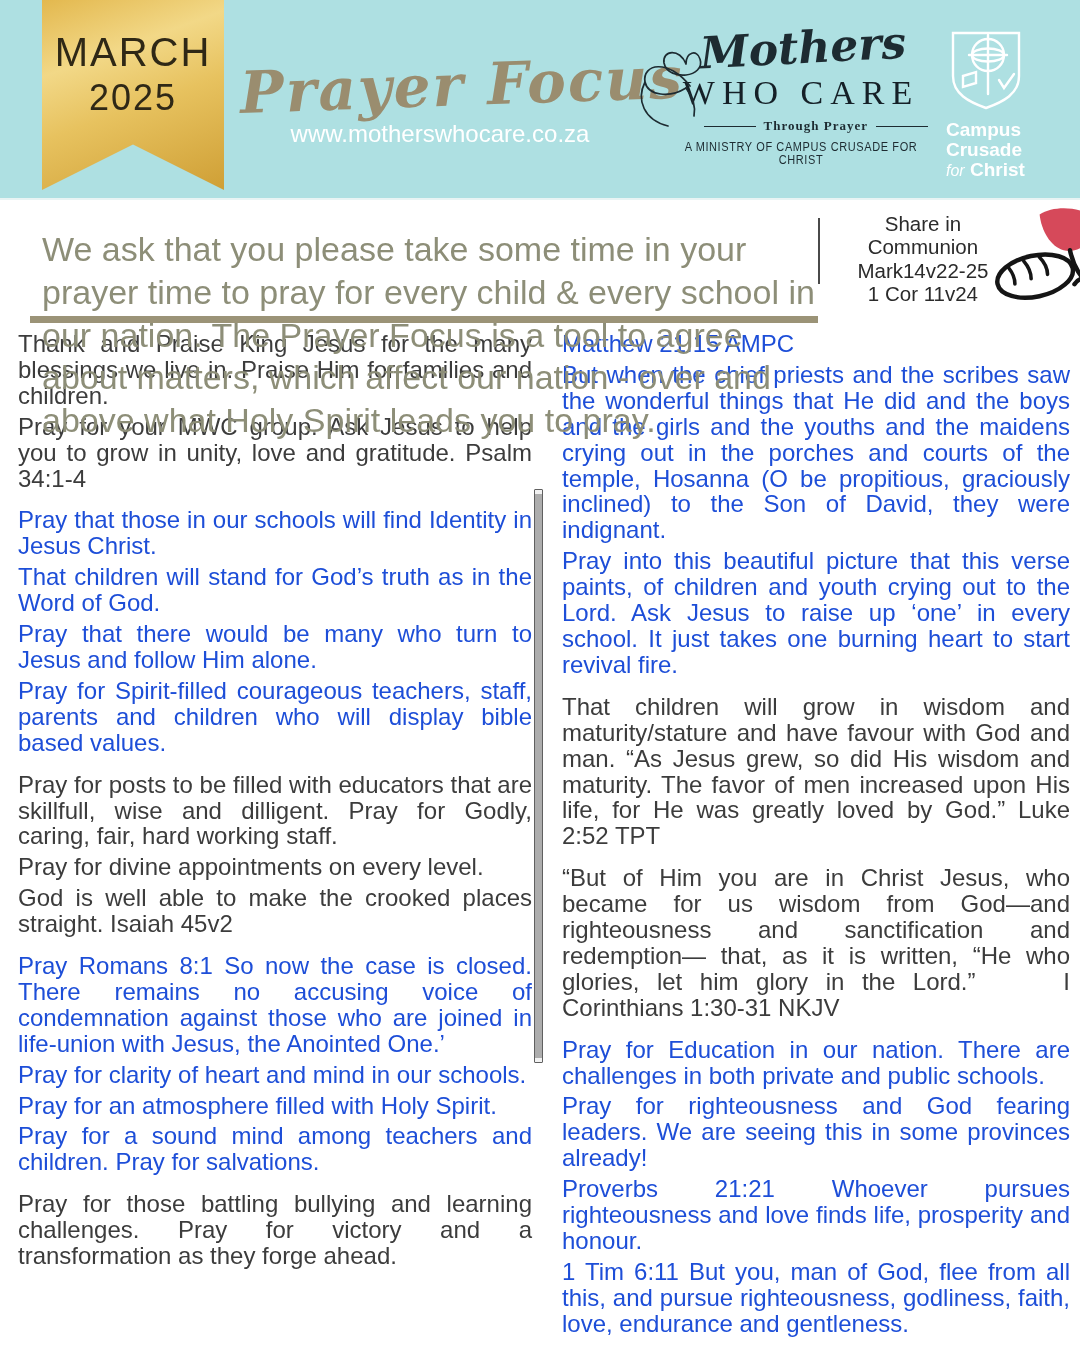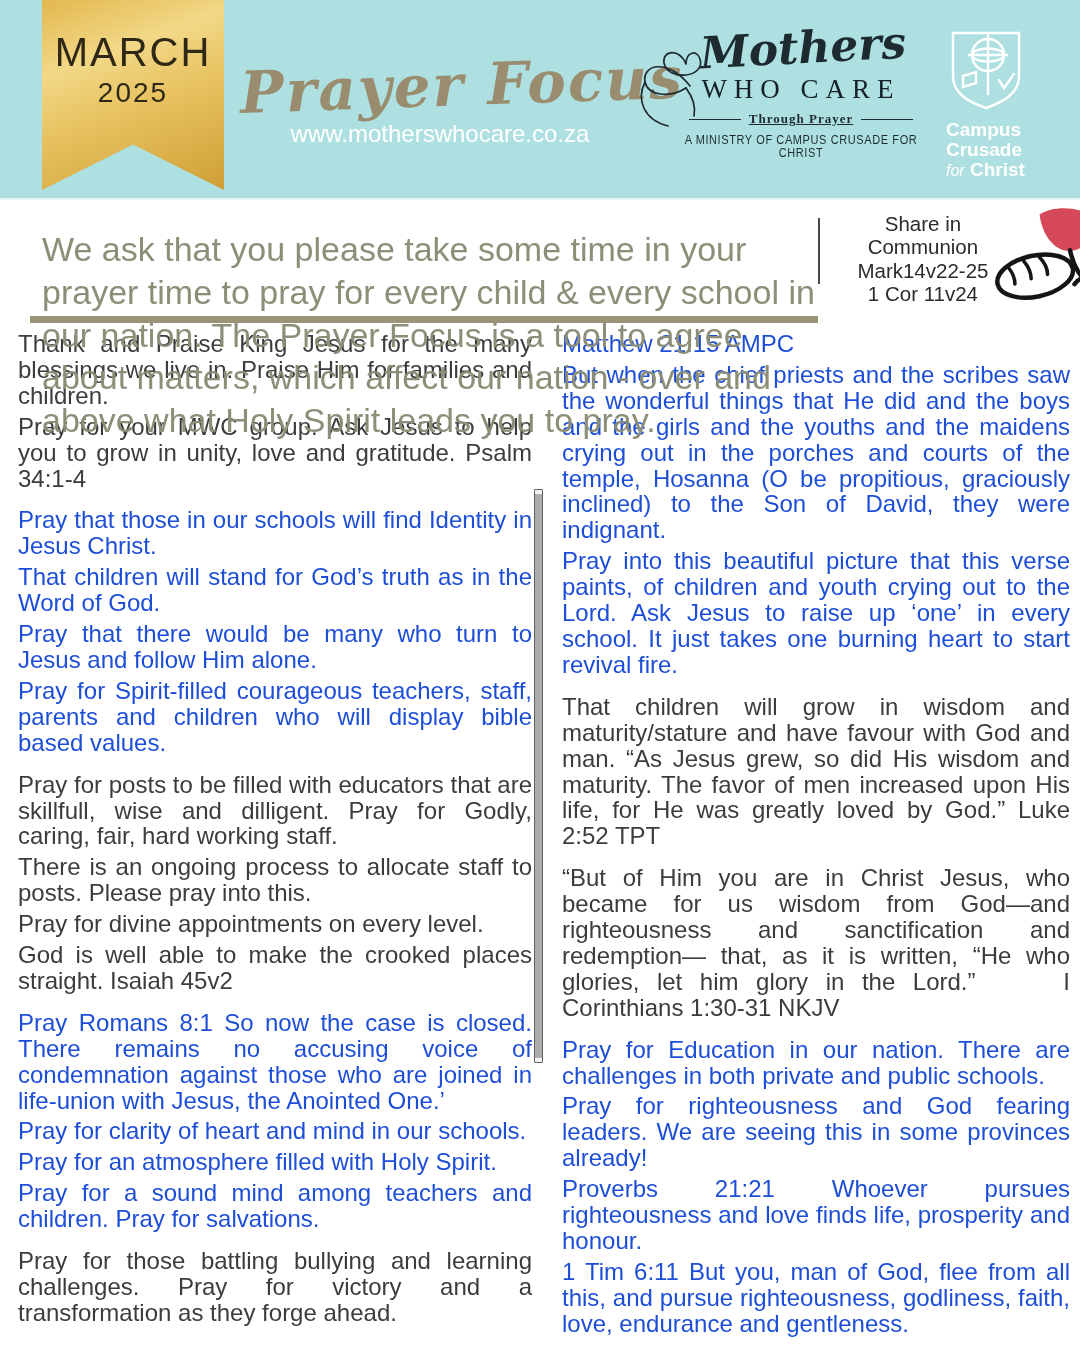--- a/index.html
+++ b/index.html
@@ -6,35 +6,35 @@
   body{width:1080px;height:1350px;background:#ffffff;font-family:"Liberation Sans",sans-serif;overflow:hidden;}
   .page{position:relative;width:1080px;height:1350px;background:#ffffff;}
 
   
   .header{position:relative;width:1080px;height:198px;background:#aee0e2;border-bottom:2px solid #e8f4f4;}
   .ribbon{position:absolute;left:42px;top:0;width:182px;height:190px;
     background:linear-gradient(160deg,#e3b84e 0%,#f2d887 30%,#e7c25f 55%,#cf9f35 100%);
     clip-path:polygon(0 0,100% 0,100% 100%,50% 76%,0 100%);
     display:flex;flex-direction:column;align-items:center;padding-top:30px;box-sizing:border-box;}
   .ribbon-month{font-size:40px;letter-spacing:2px;color:#2f2816;font-weight:400;}
-  .ribbon-year{font-size:28px;letter-spacing:2px;color:#2f2816;font-weight:400;margin-top:2px;}
+  .ribbon-year{font-size:36px;letter-spacing:2px;color:#2f2816;font-weight:400;margin-top:2px;}
 
   .title-block{position:absolute;left:240px;top:52px;width:400px;text-align:center;}
   .script-title{font-family:"DejaVu Serif",serif;font-style:italic;font-weight:bold;
     font-size:58px;color:#9a8d6f;transform:rotate(-2deg);letter-spacing:2px;white-space:nowrap;}
   .website{font-size:24px;color:#ffffff;}
 
   .mwc-logo{position:absolute;left:648px;top:26px;width:280px;text-align:center;color:#1d2b31;}
   .butterfly{position:absolute;left:-14px;top:14px;}
   .mwc-script{font-family:"DejaVu Serif",serif;font-style:italic;font-weight:bold;
     font-size:44px;color:#1d2b31;line-height:1;transform:rotate(-3deg);margin-left:30px;}
-  .mwc-caps{font-family:"Liberation Serif",serif;font-size:27px;letter-spacing:7px;
+  .mwc-caps{font-family:"Liberation Serif",serif;font-size:34px;letter-spacing:7px;
     color:#152027;margin-top:4px;margin-left:26px;text-align:center;}
-  .mwc-tagline{display:flex;align-items:center;justify-content:center;gap:8px;
-    margin-top:6px;margin-left:26px;text-decoration:underline;}
+  .mwc-tagline{display:flex;align-items:center;justify-content:flex-end;gap:8px;
+    margin-top:6px;margin-left:26px;}
   .mwc-tagline .dash{width:52px;border-top:1.6px solid #1d2b31;}
   .mwc-tagline .tg{font-family:"Liberation Serif",serif;font-size:13px;font-weight:bold;color:#1d2b31;letter-spacing:1px;}
   .mwc-ministry{font-size:11px;letter-spacing:.6px;color:#1d2b31;margin-top:7px;margin-left:26px;
     font-family:"Liberation Sans",sans-serif;transform:scaleY(1.15);}
 
   .ccc-logo{position:absolute;left:938px;top:30px;width:96px;text-align:center;color:#ffffff;}
   .ccc-text{font-size:19px;line-height:1.05;font-weight:bold;text-align:left;margin-left:8px;margin-top:4px;}
   .ccc-for{font-style:italic;font-weight:normal;font-size:16px;}
 
   
@@ -147,21 +147,20 @@
 
   <main class="columns">
     <div class="col col-left" id="col-left">
         <p class="para dark">Thank and Praise King Jesus for the many blessings we live in. Praise Him for families and children.</p>
         <p class="para dark gap">Pray for your MWC group. Ask Jesus to help you to grow in unity, love and gratitude. Psalm 34:1-4</p>
         <p class="para olive">Pray that those in our schools will find Identity in Jesus Christ.</p>
         <p class="para olive">That children will stand for God’s truth as in the Word of God.</p>
         <p class="para olive">Pray that there would be many who turn to Jesus and follow  Him alone.</p>
         <p class="para olive gap">Pray for Spirit-filled courageous teachers, staff, parents and children who will display bible based values.</p>
         <p class="para dark">Pray for posts to be filled with educators that are skillfull, wise and dilligent. Pray for Godly, caring, fair,  hard working staff.</p>
-        <p class="para dark">There is an ongoing process to allocate staff to posts. Please pray into this.</p>
         <p class="para dark">Pray for divine appointments on every level.</p>
         <p class="para dark gap">God is well able to make the crooked places straight. Isaiah 45v2</p>
         <p class="para olive">Pray Romans 8:1 So now the case is closed. There remains no accusing voice of condemnation against those who are joined in life-union with Jesus, the Anointed One.’</p>
         <p class="para olive">Pray for clarity of heart and mind in our schools.</p>
         <p class="para olive">Pray for an atmosphere filled with Holy Spirit.</p>
         <p class="para olive gap">Pray for a sound mind among teachers and children. Pray for salvations.</p>
         <p class="para dark">Pray for those battling bullying and learning challenges. Pray for victory and a transformation as they forge ahead.</p>
       </div>
     <div class="col col-right" id="col-right">
         <p class="para olive">Matthew 21:15 AMPC</p>

